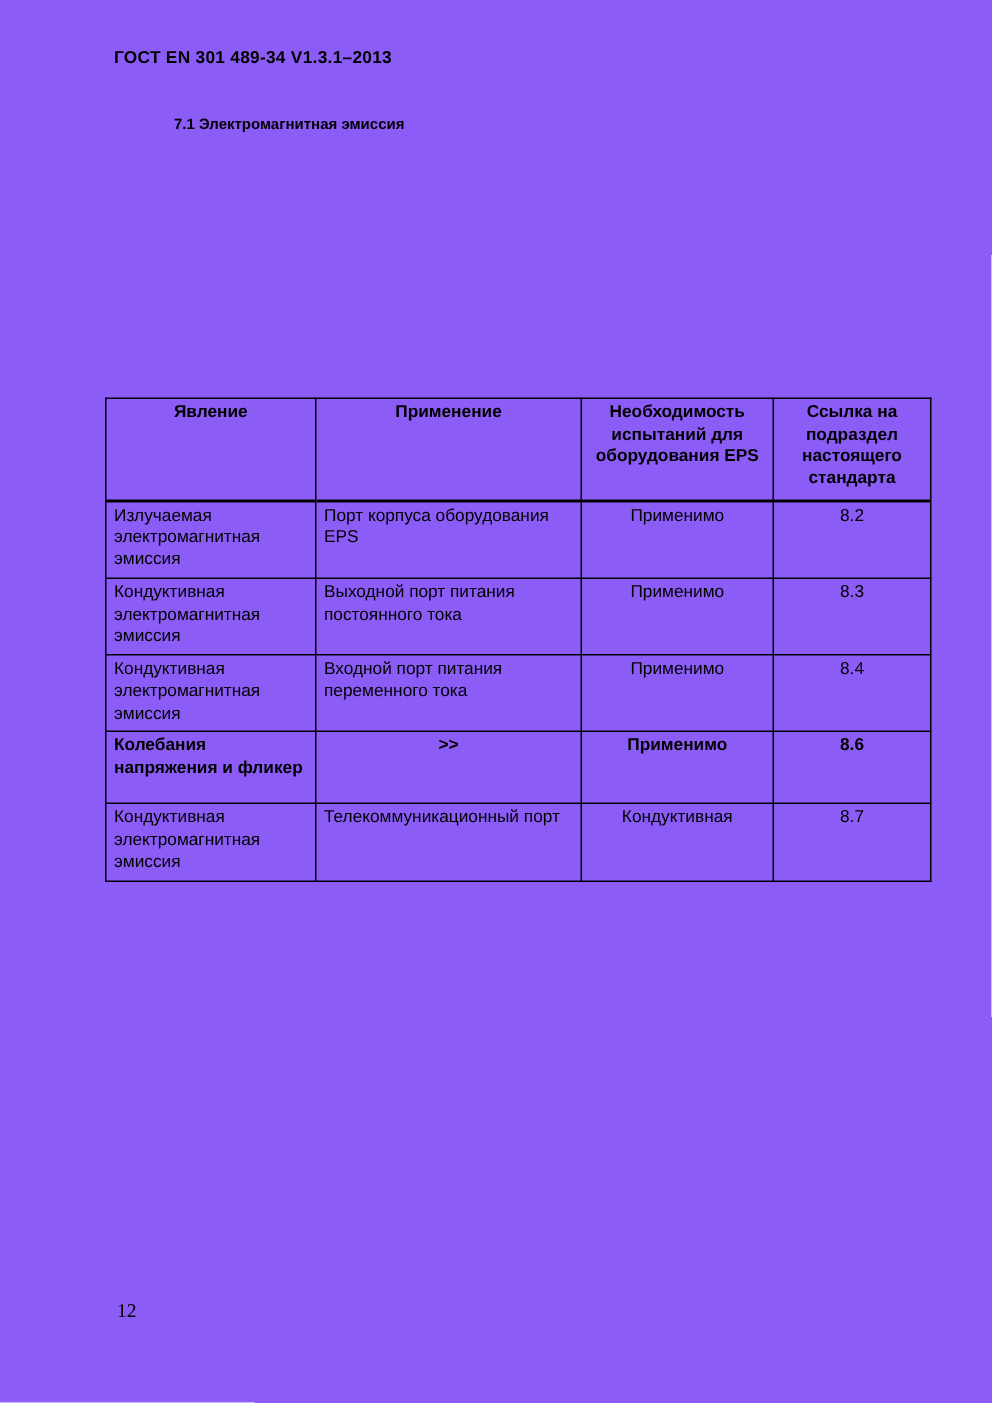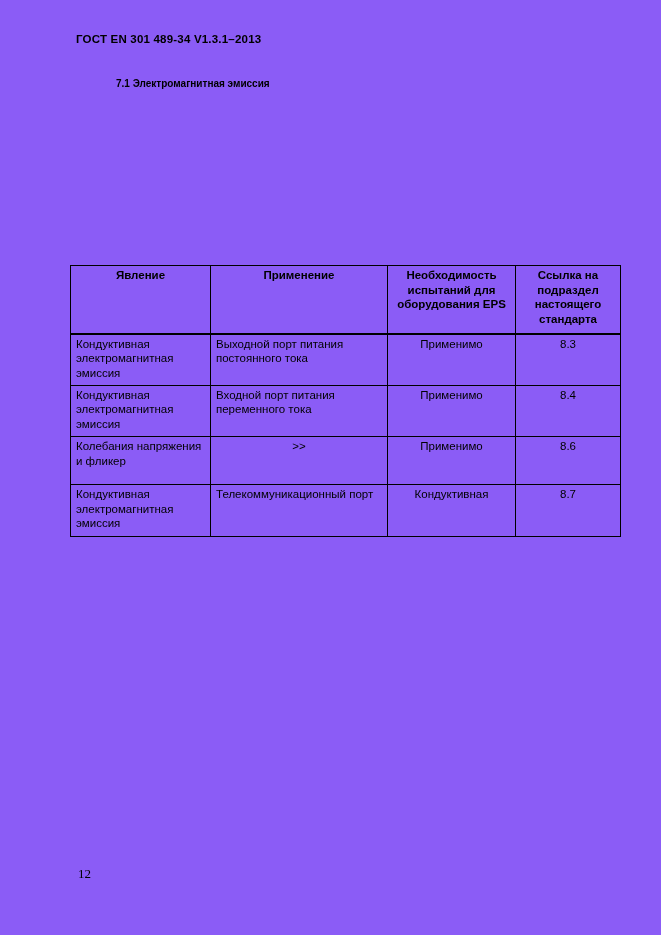--- a/index.html
+++ b/index.html
@@ -70,21 +70,21 @@
     vertical-align: top;
     height: 68px;
     border-bottom: 2px solid #000000;
   }
   .data-table td.al { text-align: left; }
   .data-table td.ac { text-align: center; }
   .data-table tbody tr.r1 td { height: 52px; }
   .data-table tbody tr.r2 td { height: 48px; }
   .data-table tbody tr.r3 td { height: 48px; }
   .data-table tbody tr.r4 td { height: 66px; }
-  .data-table tbody tr.r5 td { height: 48px; }
+  .data-table tbody tr.r5 td { height: 48px; font-weight: bold; }
   .data-table tbody tr.r6 td { height: 52px; }
   .page-number {
     position: absolute;
     left: 78px;
     top: 866px;
     font-family: "Liberation Serif", serif;
     font-size: 13px;
   }
 </style>
 </head>
@@ -106,20 +106,26 @@
     </colgroup>
     <thead>
       <tr>
         <th>Явление</th>
         <th>Применение</th>
         <th>Необходимость испытаний для оборудования EPS</th>
         <th>Ссылка на подраздел настоящего стандарта</th>
       </tr>
     </thead>
     <tbody>
+      <tr class="r1">
+        <td class="al">Излучаемая электромагнитная эмиссия</td>
+        <td class="al">Порт корпуса оборудования EPS</td>
+        <td class="ac">Применимо</td>
+        <td class="ac">8.2</td>
+      </tr>
       <tr class="r2">
         <td class="al">Кондуктивная электромагнитная эмиссия</td>
         <td class="al">Выходной порт питания постоянного тока</td>
         <td class="ac">Применимо</td>
         <td class="ac">8.3</td>
       </tr>
       <tr class="r3">
         <td class="al">Кондуктивная электромагнитная эмиссия</td>
         <td class="al">Входной порт питания переменного тока</td>
         <td class="ac">Применимо</td>

